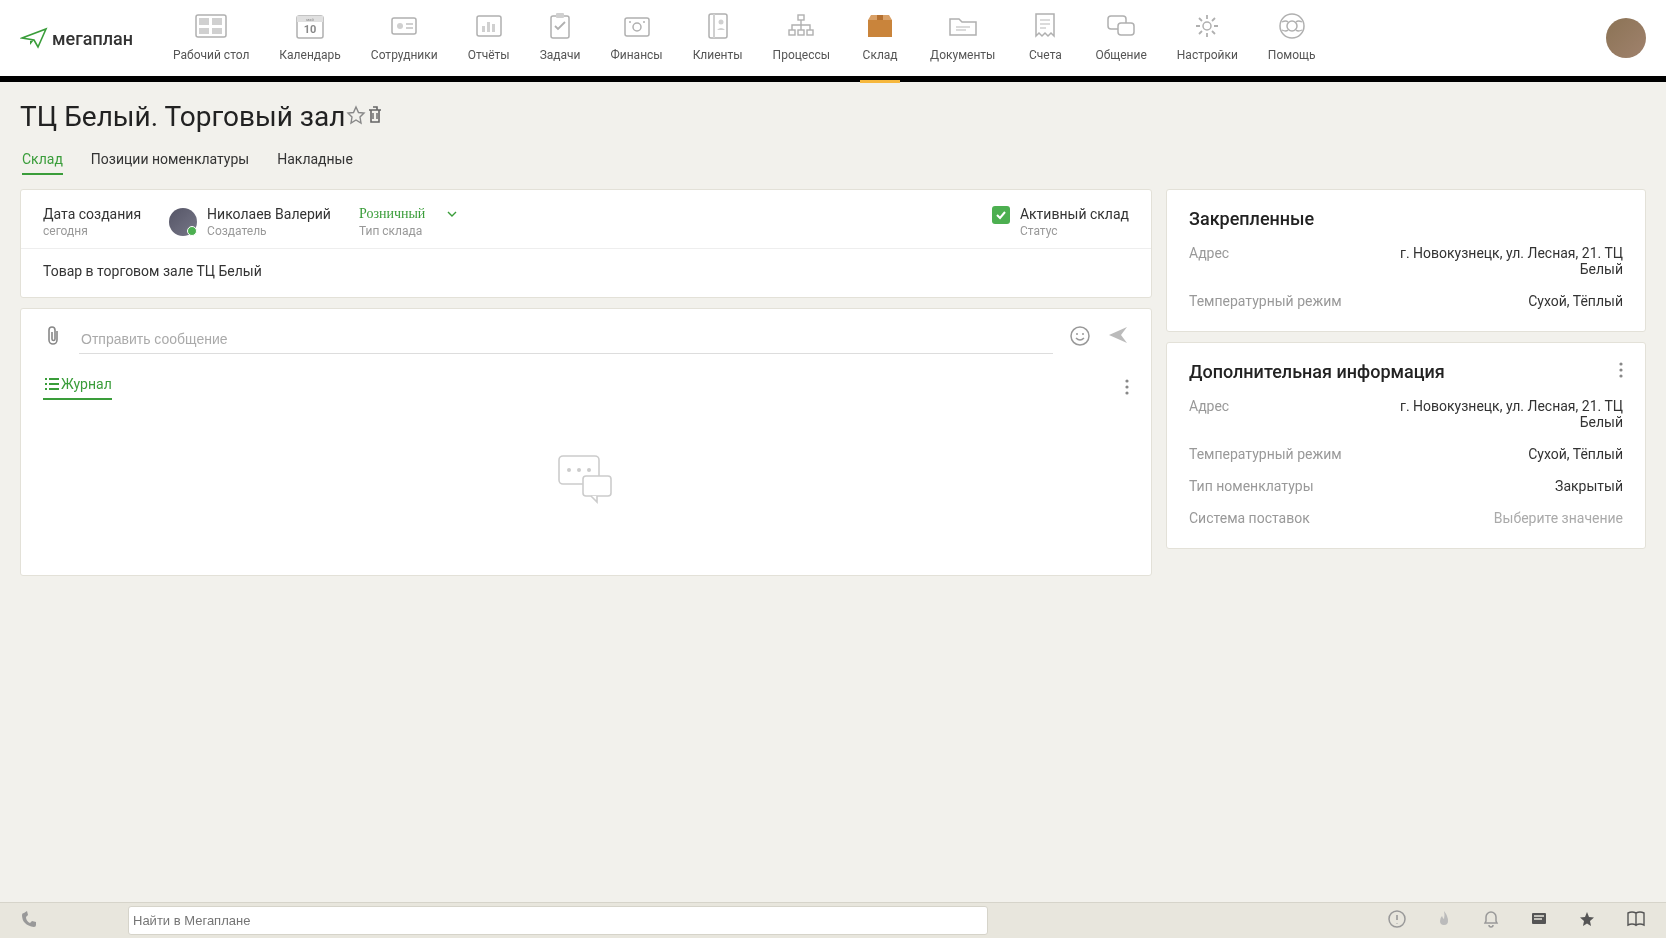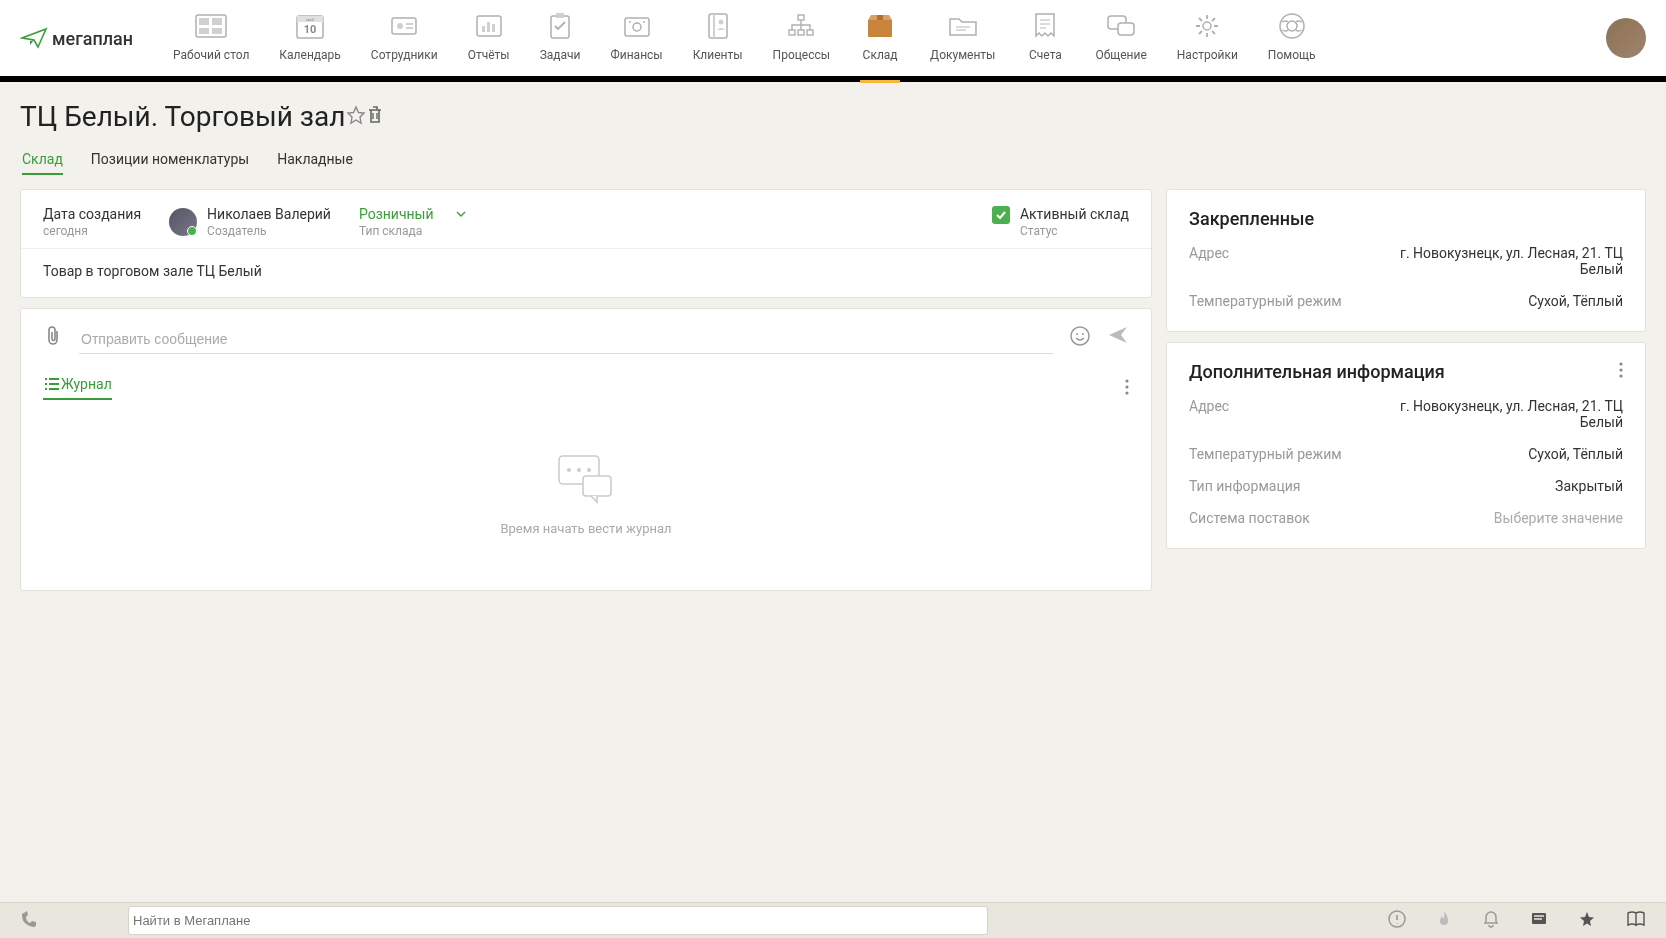--- a/index.html
+++ b/index.html
@@ -24,21 +24,21 @@
 .left-col { flex: 1; min-width: 0; }
 .right-col { width: 480px; }
 .card { background: #fff; border: 1px solid #e3e1d8; border-radius: 3px; }
 .info-row { display: flex; align-items: flex-start; padding: 16px 22px 10px; gap: 28px; }
 .info-block { display: flex; flex-direction: column; gap: 2px; }
 .info-label { font-size: 14px; color: #333; }
 .info-sub { font-size: 12px; color: #999; }
 .creator { display: flex; align-items: center; gap: 10px; }
 .creator-avatar { width: 28px; height: 28px; border-radius: 50%; background: linear-gradient(135deg, #556, #778); position: relative; }
 .creator-avatar::after { content: ''; position: absolute; bottom: 0; right: 0; width: 8px; height: 8px; background: #4caf50; border: 1px solid #fff; border-radius: 50%; }
-.type-select { display: flex; align-items: center; gap: 22px; color: #3a9d3a; cursor: pointer; }
+.type-select { display: flex; align-items: center; gap: 22px; color: #3a9d3a; cursor: pointer; font-family: Liberation Serif, serif; }
 .status-block { margin-left: auto; display: flex; align-items: flex-start; gap: 10px; }
 .checkbox { width: 18px; height: 18px; background: #4caf50; border-radius: 3px; display: flex; align-items: center; justify-content: center; color: #fff; }
 .desc-row { padding: 14px 22px 18px; font-size: 14px; color: #333; border-top: 1px solid #eee; }
 .message-card { margin-top: 10px; padding: 16px 22px 24px; }
 .message-input-row { display: flex; gap: 16px; }
 .attach-btn, .emoji-btn, .send-btn { color: #999; cursor: pointer; }
 .message-input { flex: 1; border: none; border-bottom: 1px solid #ddd; padding: 6px 2px; font-size: 14px; outline: none; background: transparent; }
 .message-input::placeholder { color: #aaa; }
 .journal-row { display: flex; align-items: center; justify-content: space-between; margin-top: 22px; }
 .journal-tab { display: flex; align-items: center; color: #3a9d3a; padding-bottom: 6px; border-bottom: 2px solid #3a9d3a; cursor: pointer; }
@@ -307,21 +307,20 @@
           <div class="empty-icon">
             <svg width="70" height="56" viewBox="0 0 70 56">
                 <rect x="8" y="6" width="40" height="28" rx="4" fill="none" stroke="#ccc" stroke-width="1.6"></rect>
                 <circle cx="18" cy="20" r="2" fill="#ccc"></circle>
                 <circle cx="28" cy="20" r="2" fill="#ccc"></circle>
                 <circle cx="38" cy="20" r="2" fill="#ccc"></circle>
                 <rect x="32" y="26" width="28" height="20" rx="3" fill="#fff" stroke="#ccc" stroke-width="1.6"></rect>
                 <path d="M46 46 L46 52 L40 46" fill="#fff" stroke="#ccc" stroke-width="1.6"></path>
               </svg>
           </div>
-          <div style="font-size:13px;">Время начать вести журнал</div>
         </div>
       </div>
     </div>
 
     <div class="right-col">
       <div class="card">
         <div class="panel-title">
           <span>Закрепленные</span>
         </div>
         <div class="field-row">
@@ -345,21 +344,21 @@
         </div>
         <div class="field-row">
           <span class="field-label">Адрес</span>
           <span class="field-value">г. Новокузнецк, ул. Лесная, 21. ТЦ Белый</span>
         </div>
         <div class="field-row">
           <span class="field-label">Температурный режим</span>
           <span class="field-value">Сухой, Тёплый</span>
         </div>
         <div class="field-row">
-          <span class="field-label">Тип информация</span>
+          <span class="field-label">Тип номенклатуры</span>
           <span class="field-value">Закрытый</span>
         </div>
         <div class="field-row">
           <span class="field-label">Система поставок</span>
           <span class="field-value placeholder">Выберите значение</span>
         </div>
       </div>
     </div>
   </div>
 </div>

